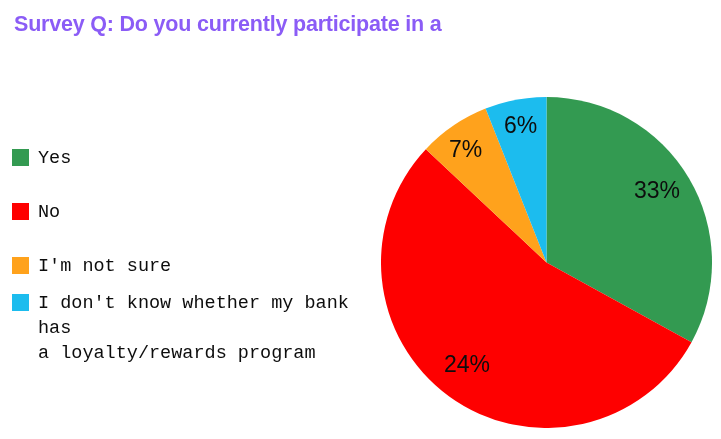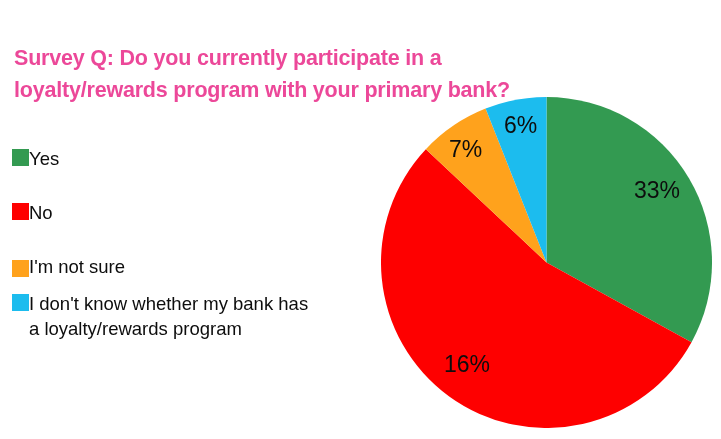--- a/index.html
+++ b/index.html
@@ -19,22 +19,21 @@
   
   #chart-title {
     position: absolute;
     left: 14px;
     top: 8px;
     width: 690px;
     font-size: 21.5px;
     font-weight: bold;
     line-height: 32px;
     letter-spacing: -0.2px;
-    color: #ec4899;
-    margin-top: 34px;
+    color: #8b5cf6;
   }
   #chart-title .title-line {
     display: block;
     white-space: nowrap;
   }
 
   
   #legend {
     position: absolute;
     left: 0px;
@@ -46,29 +45,31 @@
     display: flex;
     align-items: flex-start;
   }
   .legend-swatch {
     width: 17px;
     height: 17px;
     flex: 0 0 17px;
     margin-top: 3px;
   }
   .legend-label {
+    margin-left: 9px;
     font-size: 18.5px;
     line-height: 25px;
     color: #0d0d0d;
     white-space: pre-line;
+    font-family: Liberation Mono, monospace;
   }
 
   #legend-item-0 { left: 12px; top: 18px; }
   #legend-item-1 { left: 12px; top: 72px; justify-content: flex-end; }
-  #legend-item-2 { left: 12px; top: 126px; align-items: center; }
+  #legend-item-2 { left: 12px; top: 126px; }
   #legend-item-3 { left: 12px; top: 163px; }
 
   
   #pie-wrap {
     position: absolute;
     left: 381px;
     top: 97px;
     width: 331px;
     height: 331px;
   }
@@ -89,21 +90,20 @@
   #slice-label-0 { left: 253px; top: 82px; text-align: center; }   
   #slice-label-1 { left: 63px;  top: 256px; }  
   #slice-label-2 { left: 68px;  top: 41px; }   
   #slice-label-3 { left: 123px; top: 17px; }   
 </style>
 </head>
 <body>
 
 <div id="chart-title">
   <span class="title-line">Survey Q: Do you currently participate in a</span>
-  <span class="title-line">loyalty/rewards program with your primary bank?</span>
 </div>
 
 <div id="legend">
 
   <div class="legend-item" id="legend-item-0">
     <span class="legend-swatch" style="background: rgb(51, 154, 81);"></span>
     <span class="legend-label">Yes</span>
   </div>
 
   <div class="legend-item" id="legend-item-1">
@@ -128,16 +128,16 @@
   <svg id="pie-svg" viewBox="0 0 331 331">
     <g id="pie-slices">
         <path d="M 165.5 165.5 L 165.50 0.00 A 165.5 165.5 0 0 1 310.53 245.23 Z" fill="#339A51"></path>
         <path d="M 165.5 165.5 L 310.53 245.23 A 165.5 165.5 0 1 1 44.86 52.21 Z" fill="#FE0000"></path>
         <path d="M 165.5 165.5 L 44.86 52.21 A 165.5 165.5 0 0 1 104.58 11.62 Z" fill="#FFA21C"></path>
         <path d="M 165.5 165.5 L 104.58 11.62 A 165.5 165.5 0 0 1 165.50 0.00 Z" fill="#1CBCEE"></path>
       </g>
   </svg>
 
   <span class="slice-label" id="slice-label-0">33%</span>
-  <span class="slice-label" id="slice-label-1">16%</span>
+  <span class="slice-label" id="slice-label-1">24%</span>
   <span class="slice-label" id="slice-label-2">7%</span>
   <span class="slice-label" id="slice-label-3">6%</span>
 </div>
 
 </body></html>

